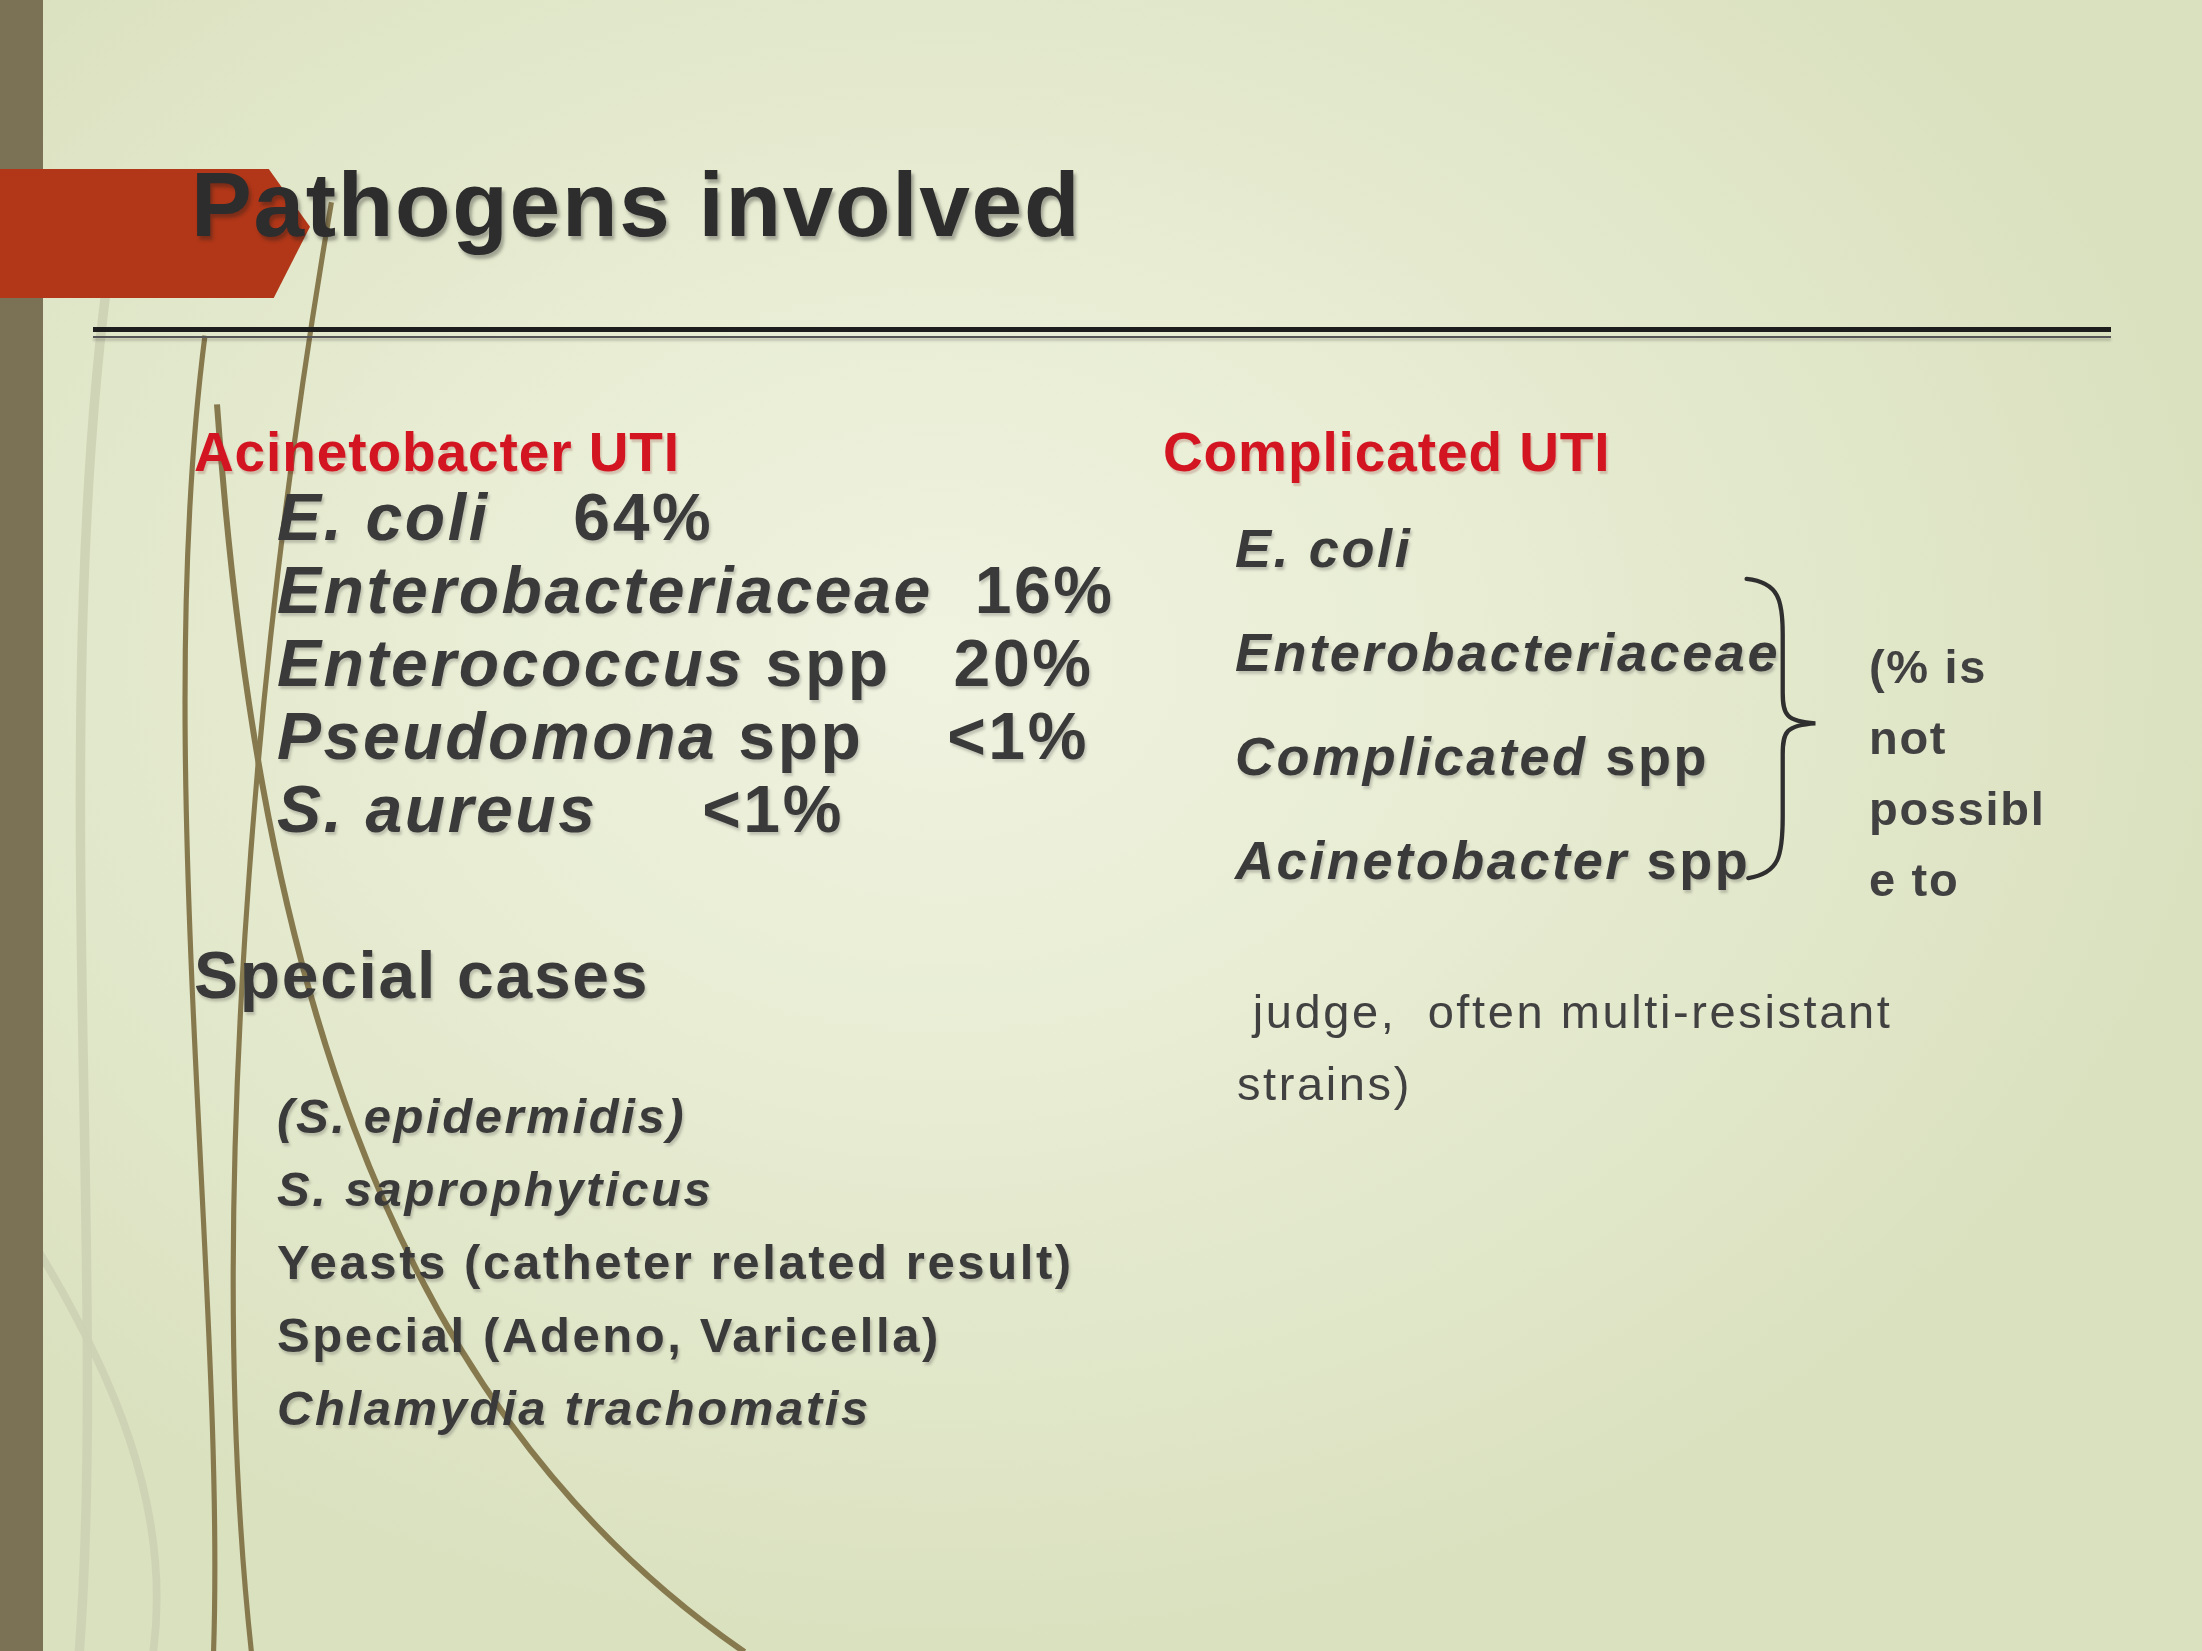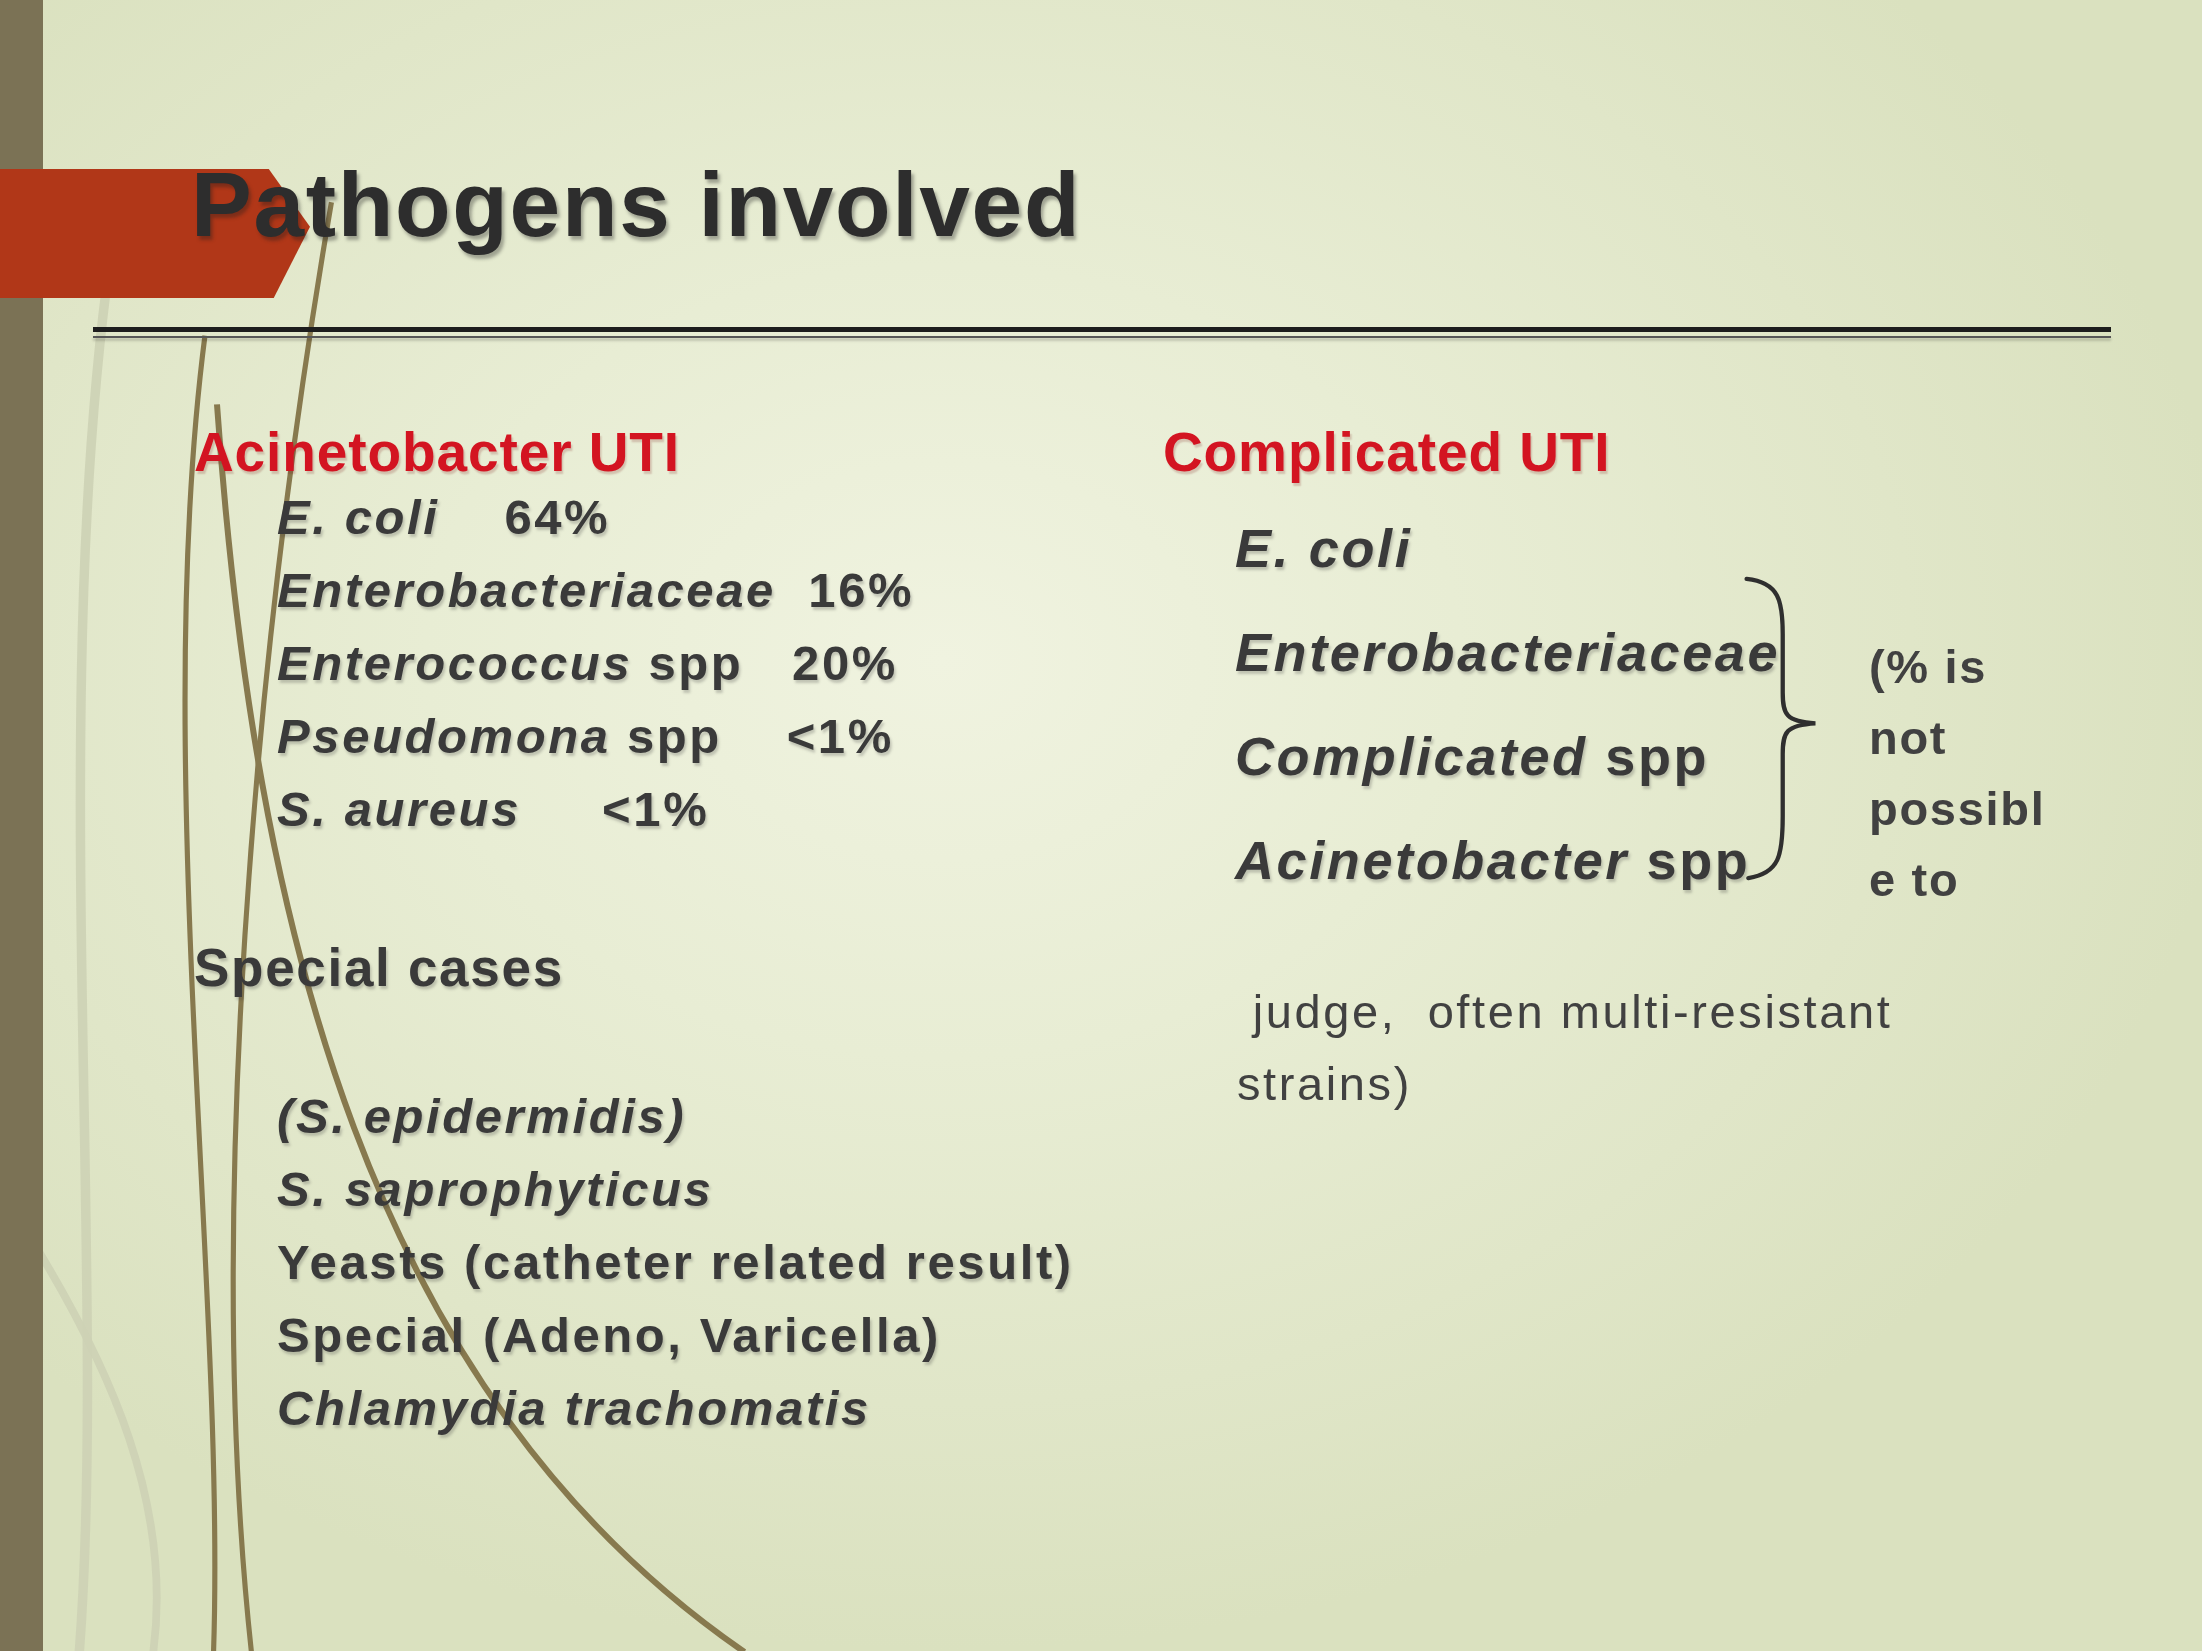--- a/index.html
+++ b/index.html
@@ -37,24 +37,24 @@
   .h-left{left:194px;top:420px;}
   .h-right{left:1163px;top:420px;}
   .list{
     position:absolute;z-index:5;color:#3a3a3a;font-weight:bold;
     letter-spacing:2.6px;
     text-shadow:1.7px 2.6px 2.6px rgba(60,60,60,0.25);
   }
   .list .line{white-space:pre;}
   .g{font-style:italic;}
   .r{font-style:normal;}
-  .list-left{left:277px;top:481px;font-size:49px;line-height:73px;}
+  .list-left{left:277px;top:481px;font-size:66px;line-height:73px;}
   .special-h{
     position:absolute;left:194px;top:937px;z-index:5;
-    font-size:53px;font-weight:bold;color:#3a3a3a;letter-spacing:1.7px;white-space:pre;
+    font-size:66px;font-weight:bold;color:#3a3a3a;letter-spacing:1.7px;white-space:pre;
     text-shadow:1.7px 2.6px 2.6px rgba(60,60,60,0.25);
   }
   .list-special{left:277px;top:1080px;font-size:49px;line-height:73px;}
   .list-right{left:1235px;top:496px;font-size:54px;line-height:104px;}
   .brace{position:absolute;left:1738px;top:572px;z-index:5;}
   .note{
     position:absolute;left:1869px;top:631px;z-index:5;
     font-size:47px;font-weight:700;color:#414141;line-height:71px;letter-spacing:1.7px;
   }
   .note .line{white-space:pre;}

